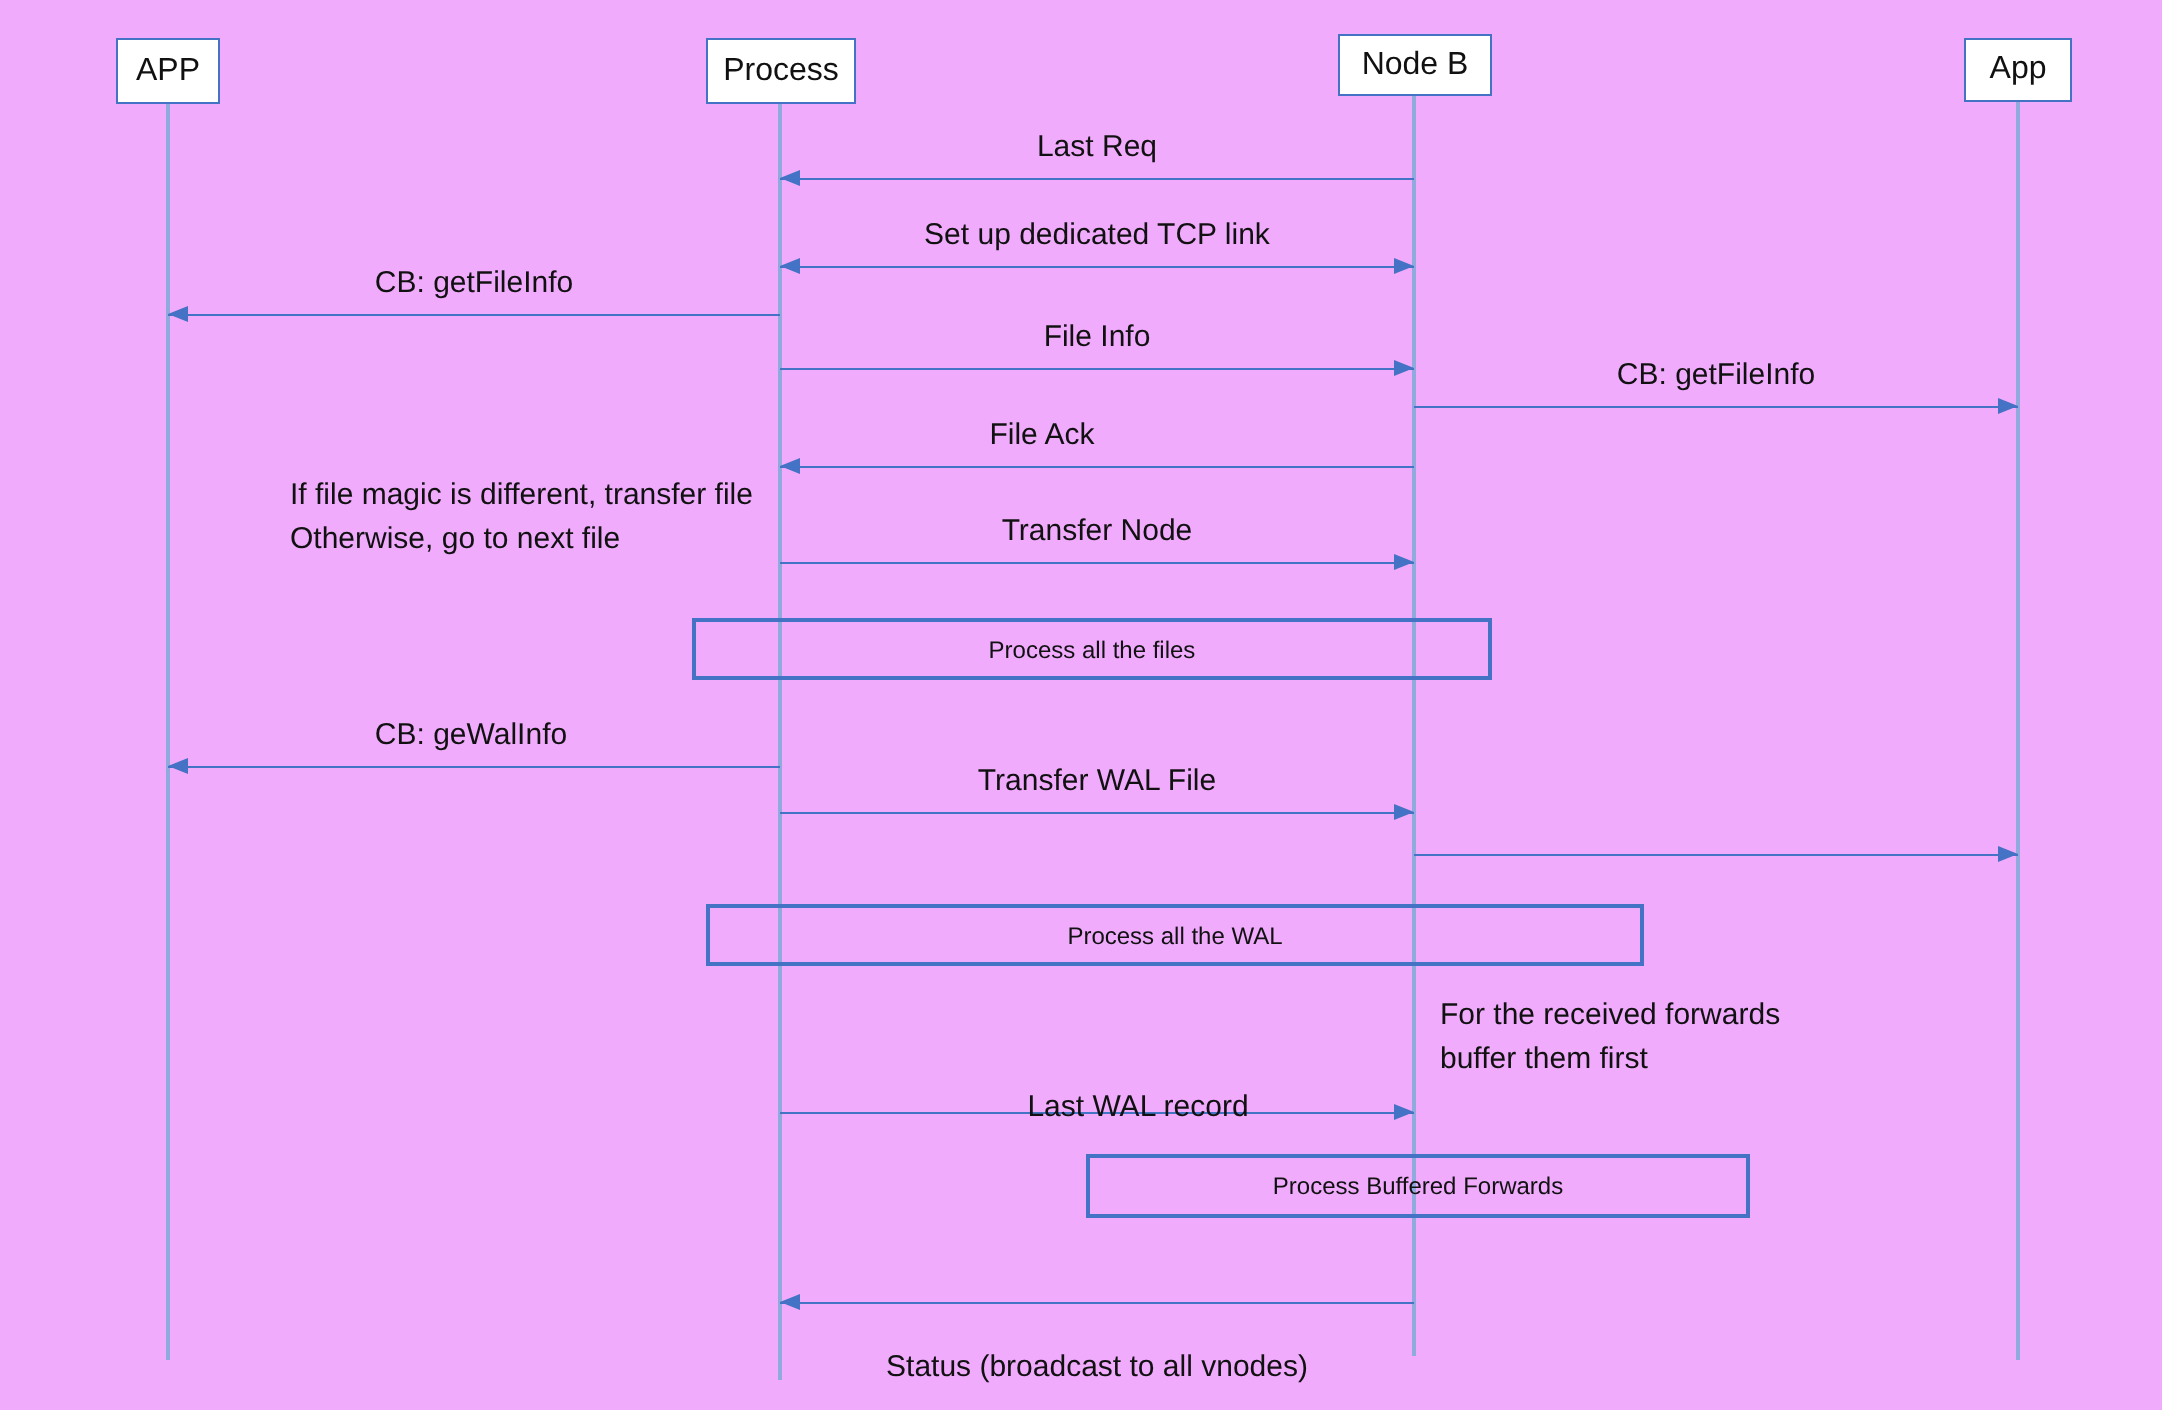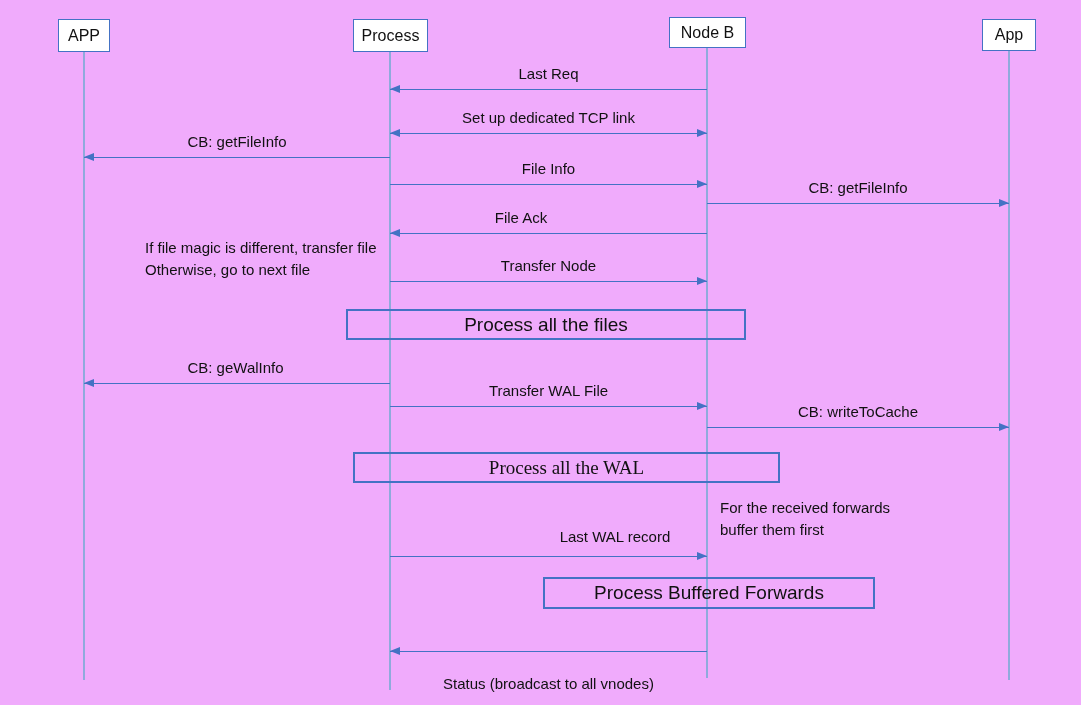--- a/index.html
+++ b/index.html
@@ -62,21 +62,21 @@
     border-left:10px solid var(--blue);
   }
   .process-box{
     position:absolute;
     box-sizing:border-box;
     border:2px solid var(--blue);
     background:transparent;
     display:flex;
     align-items:center;
     justify-content:center;
-    font-size:19px;
+    font-size:12px;
     color:var(--text);
   }
   .note{
     position:absolute;
     font-size:15px;
     line-height:21.5px;
     color:var(--text);
     white-space:pre-line;
     text-align:left;
   }
@@ -116,27 +116,26 @@
     <div class="arrow arrow-right" style="left: 697px; top: 277.2px;"></div>
     <div class="msg-label" style="left: 390px; top: 257px; width: 317px;">Transfer Node</div>
     <div class="msg-line" style="left: 84px; top: 383px; width: 306px;"></div>
     <div class="arrow arrow-left" style="left: 84px; top: 379.2px;"></div>
     <div class="msg-label" style="left: 84px; top: 359px; width: 303px;">CB: geWalInfo</div>
     <div class="msg-line" style="left: 390px; top: 406px; width: 317px;"></div>
     <div class="arrow arrow-right" style="left: 697px; top: 402.2px;"></div>
     <div class="msg-label" style="left: 390px; top: 382px; width: 317px;">Transfer WAL File</div>
     <div class="msg-line" style="left: 707px; top: 427px; width: 302px;"></div>
     <div class="arrow arrow-right" style="left: 999px; top: 423.2px;"></div>
-    <div class="msg-label" style="left: 707px; top: 403px; width: 302px;">CB: writeToCache</div>
     <div class="msg-line" style="left: 390px; top: 556px; width: 317px;"></div>
     <div class="arrow arrow-right" style="left: 697px; top: 552.2px;"></div>
-    <div class="msg-label" style="left: 390px; top: 528px; width: 358px; margin-left: 46px;">Last WAL record</div>
+    <div class="msg-label" style="left: 390px; top: 545px; width: 358px;">Last WAL record</div>
     <div class="msg-line" style="left: 390px; top: 651px; width: 317px;"></div>
     <div class="arrow arrow-left" style="left: 390px; top: 647.2px;"></div>
     <div class="msg-label" style="left: 390px; top: 627px; width: 317px; margin-top: 48px;">Status (broadcast to all vnodes)</div>
     <div class="process-box" style="left: 346px; top: 309px; width: 400px; height: 31px;">Process all the files</div>
-    <div class="process-box" style="left: 353px; top: 452px; width: 427px; height: 31px; font-family: Liberation Serif, serif;">Process all the WAL</div>
+    <div class="process-box" style="left: 353px; top: 452px; width: 469px; height: 31px;">Process all the WAL</div>
     <div class="process-box" style="left: 543px; top: 577px; width: 332px; height: 32px;">Process Buffered Forwards</div>
     <div class="note" style="left: 105px; top: 237px; margin-left: 40px;">If file magic is different, transfer file
 Otherwise, go to next file</div>
     <div class="note" style="left: 720px; top: 497px;">For the received forwards
 buffer them first</div>
   </div>
 
 </body></html>

